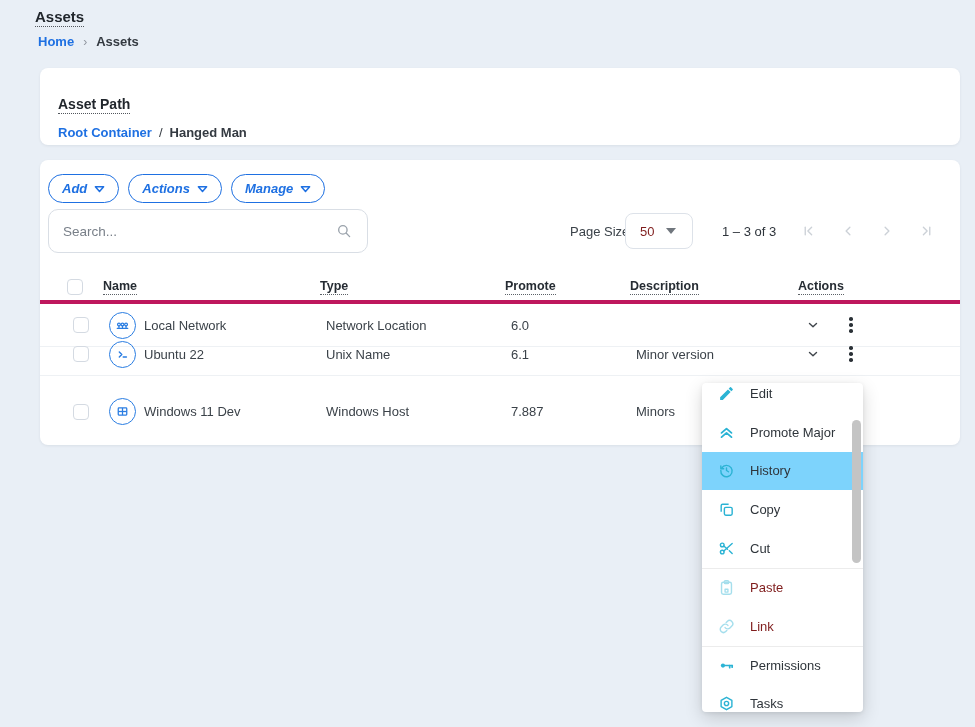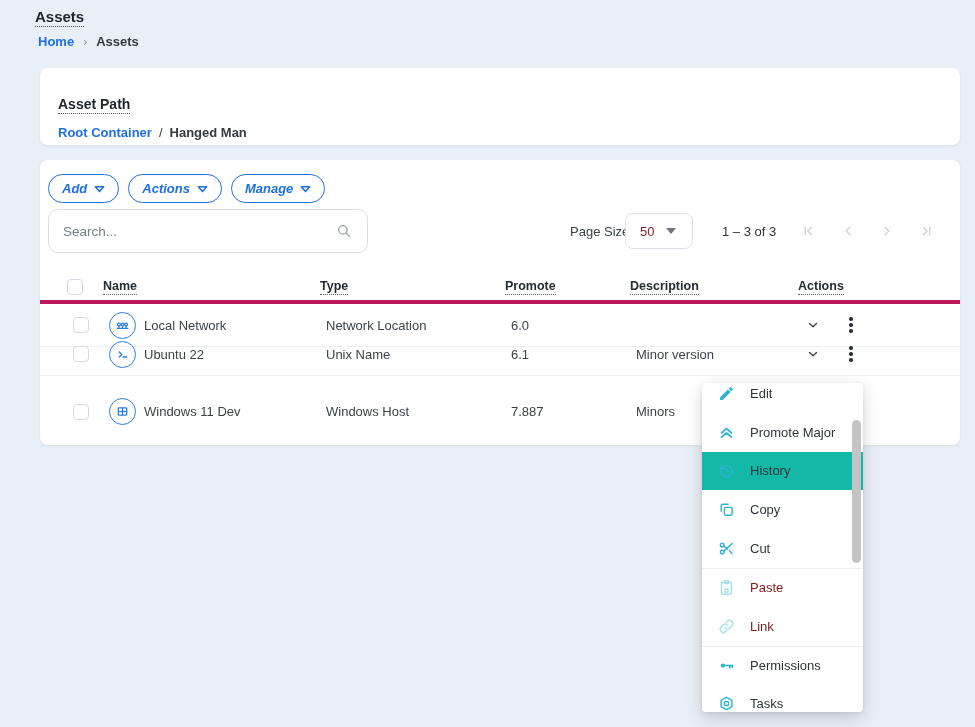--- a/index.html
+++ b/index.html
@@ -105,21 +105,21 @@
   .ctx-menu {
     position: absolute; left: 702px; top: 383px; width: 161px; height: 329px;
     background: #fff; border-radius: 4px; overflow: hidden; z-index: 10;
     box-shadow: 0 6px 18px rgba(0,0,0,.16), 0 1px 4px rgba(0,0,0,.08);
   }
   .ctx-list { margin-top: -9px; }
   .ctx-item {
     height: 38.8px; display: flex; align-items: center; gap: 15px;
     padding-left: 16px; font-size: 13px; color: #2f353b; cursor: pointer;
   }
-  .ctx-item.highlighted { background: #14b8a6; }
+  .ctx-item.highlighted { background: #7dd3fc; }
   .ctx-item.disabled { color: #7f1d1d; cursor: default; }
   .ctx-item.disabled svg { opacity: .42; }
   .ctx-item.divided { border-top: 1px solid #ececec; }
   .ctx-scrollthumb {
     position: absolute; right: 2px; top: 37px; width: 9px; height: 143px;
     background: #c4c4c4; border-radius: 5px; cursor: pointer;
   }
   svg { display: block; }
 </style>
 </head>

